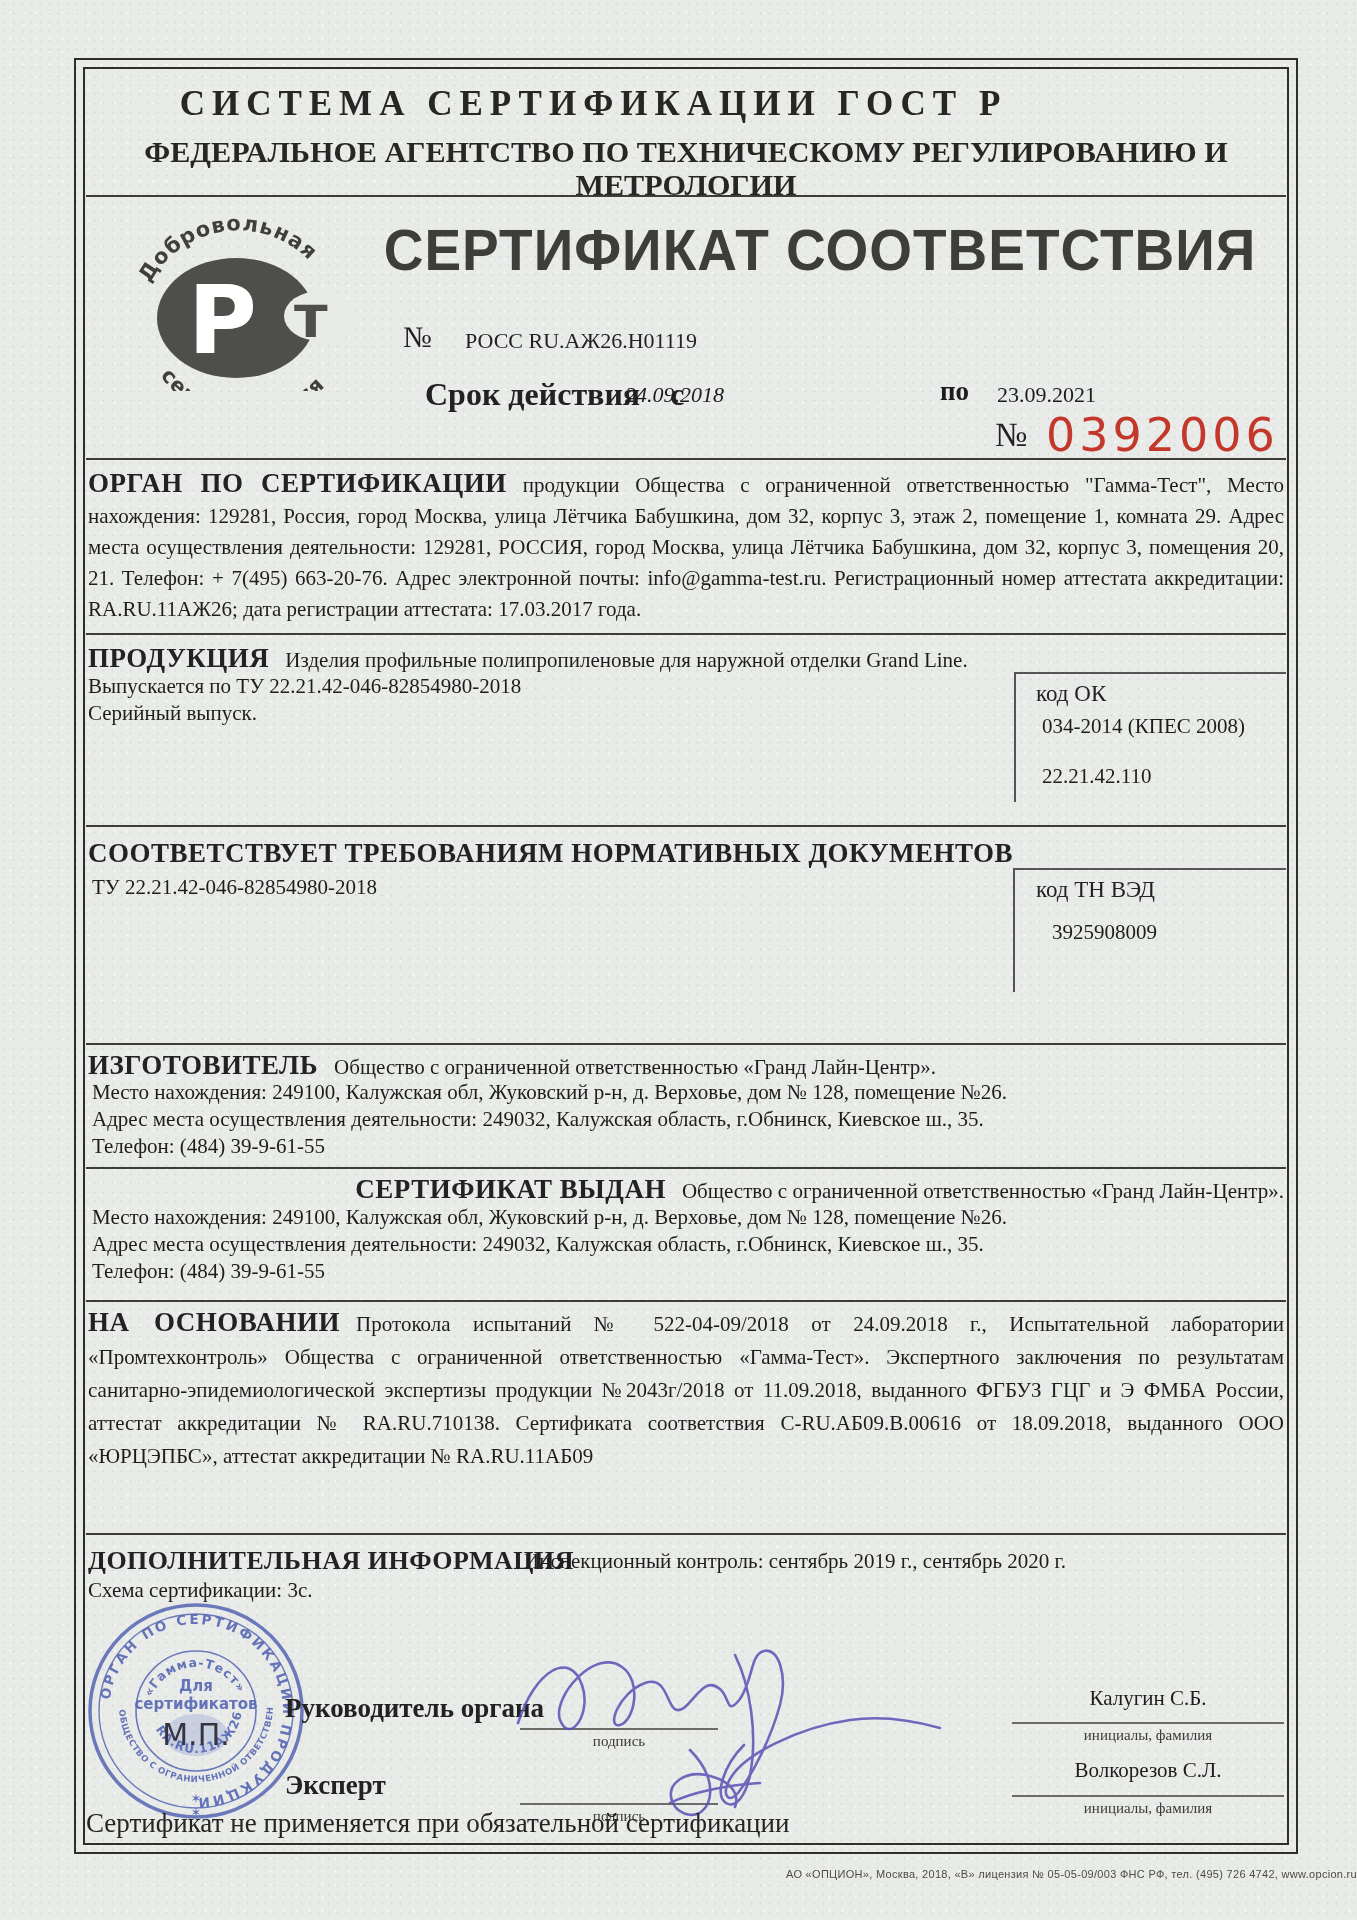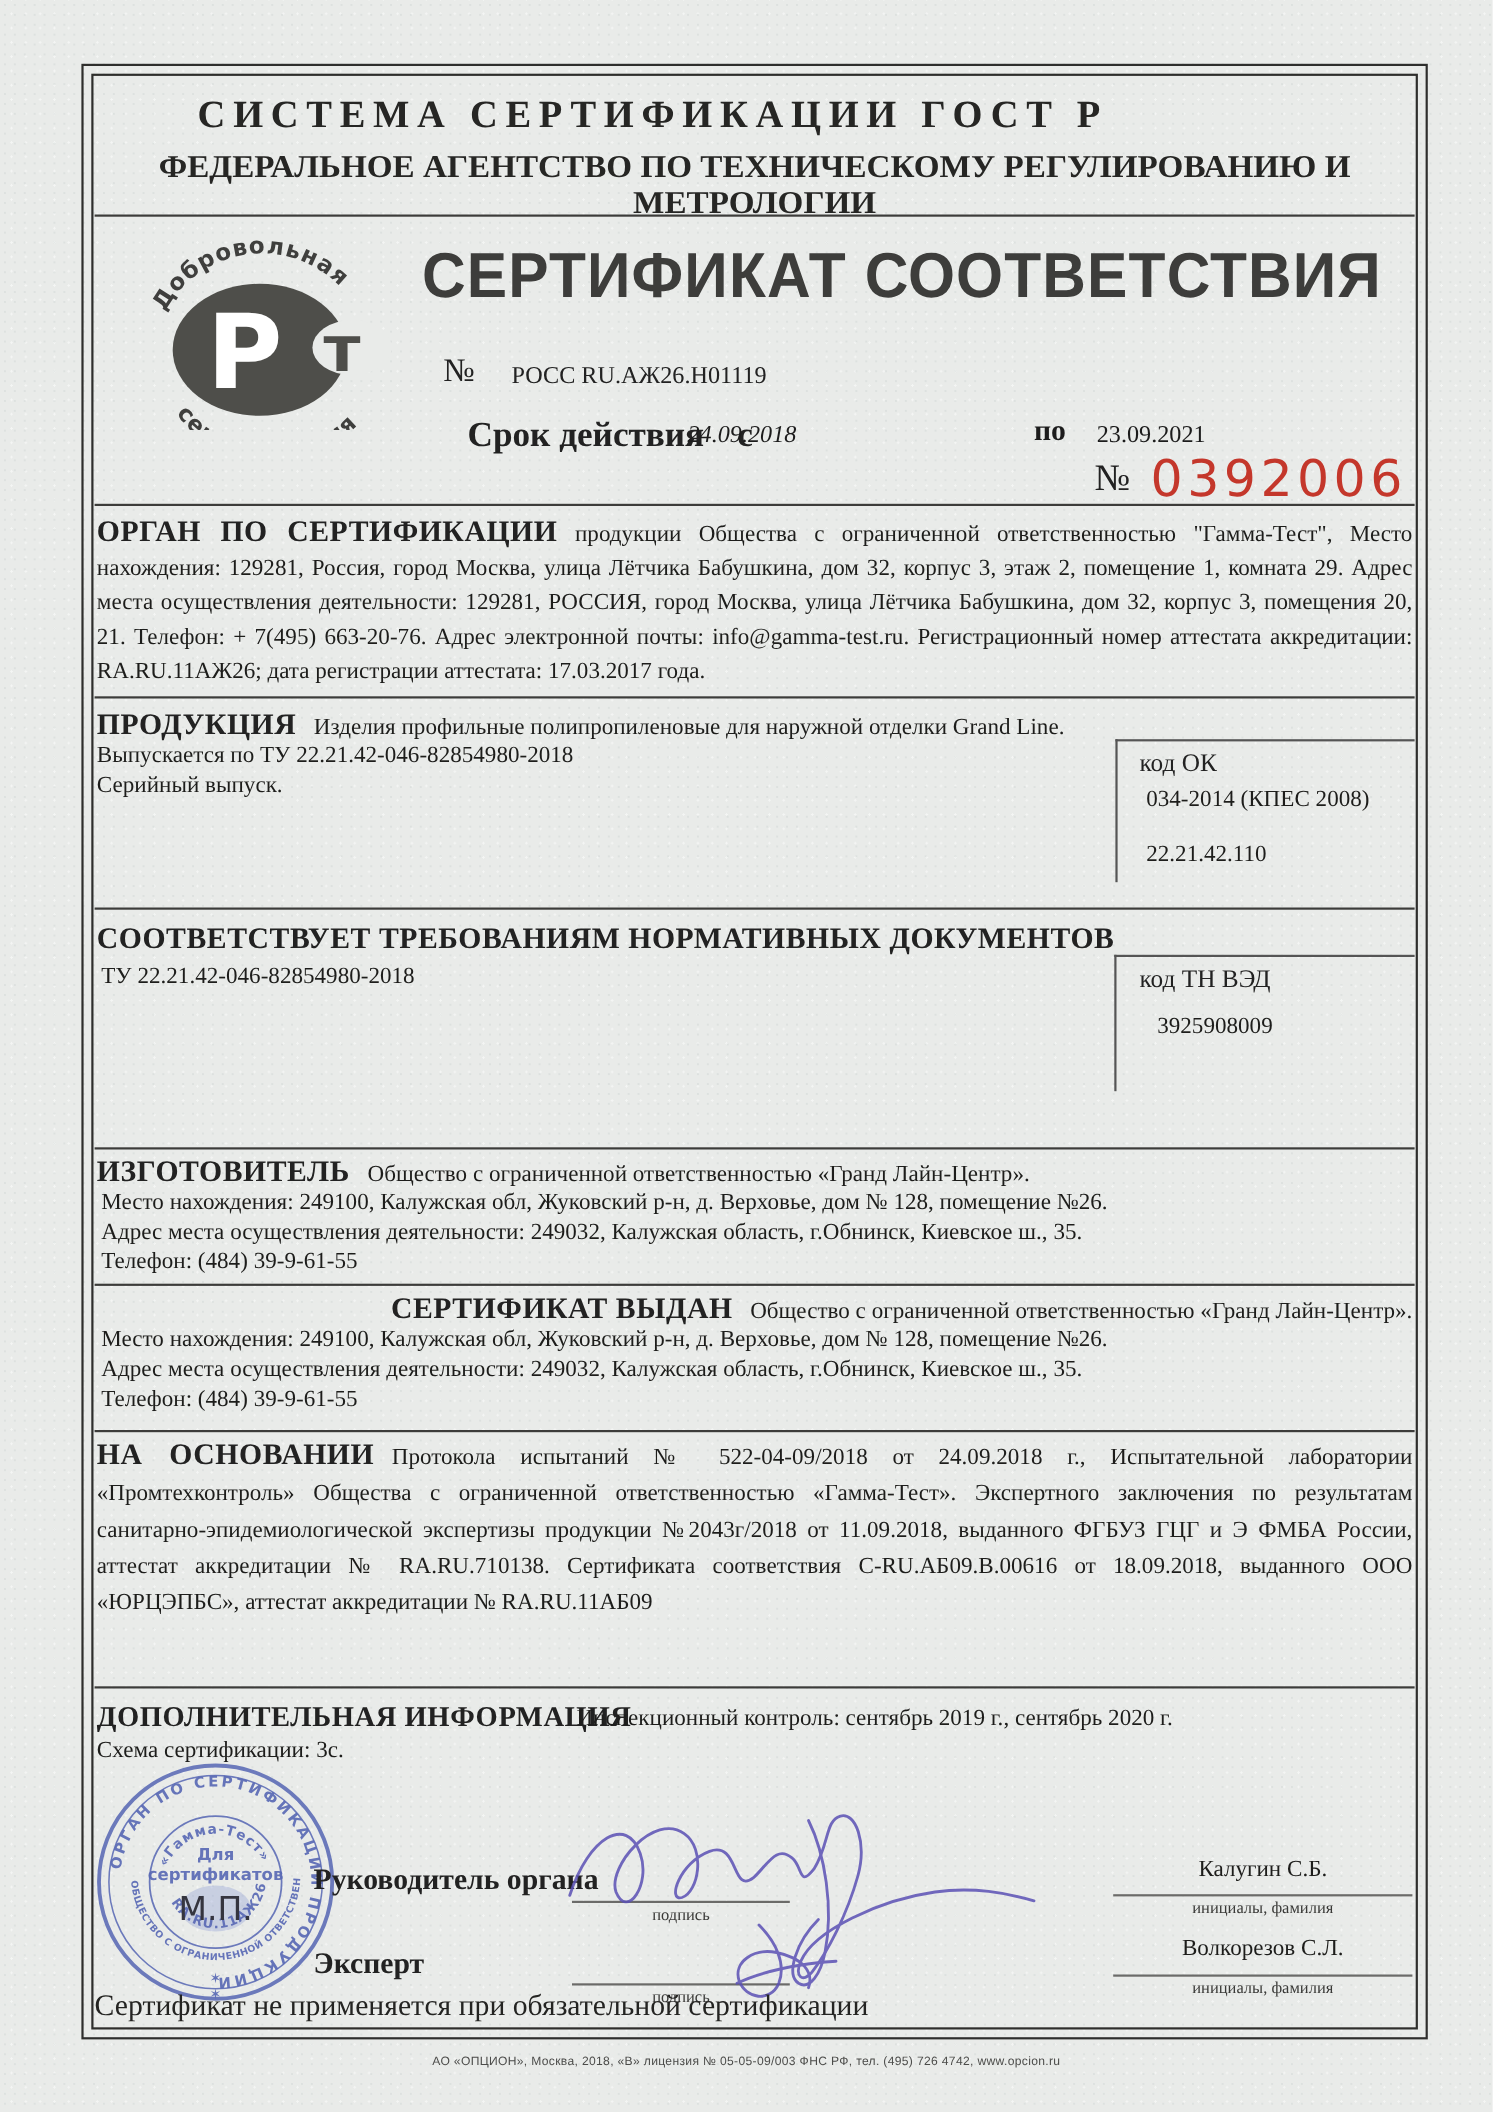--- a/index.html
+++ b/index.html
@@ -34,21 +34,21 @@
   .sec-h{font-weight:bold;font-size:27px;letter-spacing:.5px;padding-right:16px;color:#222;}
   .line{position:absolute;font-size:21px;color:#1d1d1b;white-space:nowrap;}
   .codebox-line-h{position:absolute;border-top:2px solid #555;height:0;}
   .codebox-line-v{position:absolute;border-left:2px solid #555;width:0;}
   .code-label{position:absolute;font-size:23px;color:#222;}
   .sig-line{position:absolute;border-top:2px solid #6b6b69;height:0;}
   .sig-sub{position:absolute;font-size:15px;color:#3a3a38;text-align:center;}
   .sig-name{position:absolute;font-size:21px;color:#1d1d1b;text-align:center;}
   .role{position:absolute;font-size:27px;font-weight:bold;color:#222;}
   .footer-note{position:absolute;left:86px;width:1200px;top:1808px;font-size:27px;color:#242422;}
-  .print-line{position:absolute;left:0;width:1357px;top:1868px;text-align:center;
+  .print-line{position:absolute;left:0;width:1357px;top:1868px;text-align:right;
     font-family:"Liberation Sans",sans-serif;font-size:11px;color:#4c4c4a;letter-spacing:.3px;}
   .abs{position:absolute;}
   svg text{font-family:"DejaVu Sans",sans-serif;}
 </style>
 </head>
 <body>
 
 <div class="page">
 
   <div class="frame-outer">

